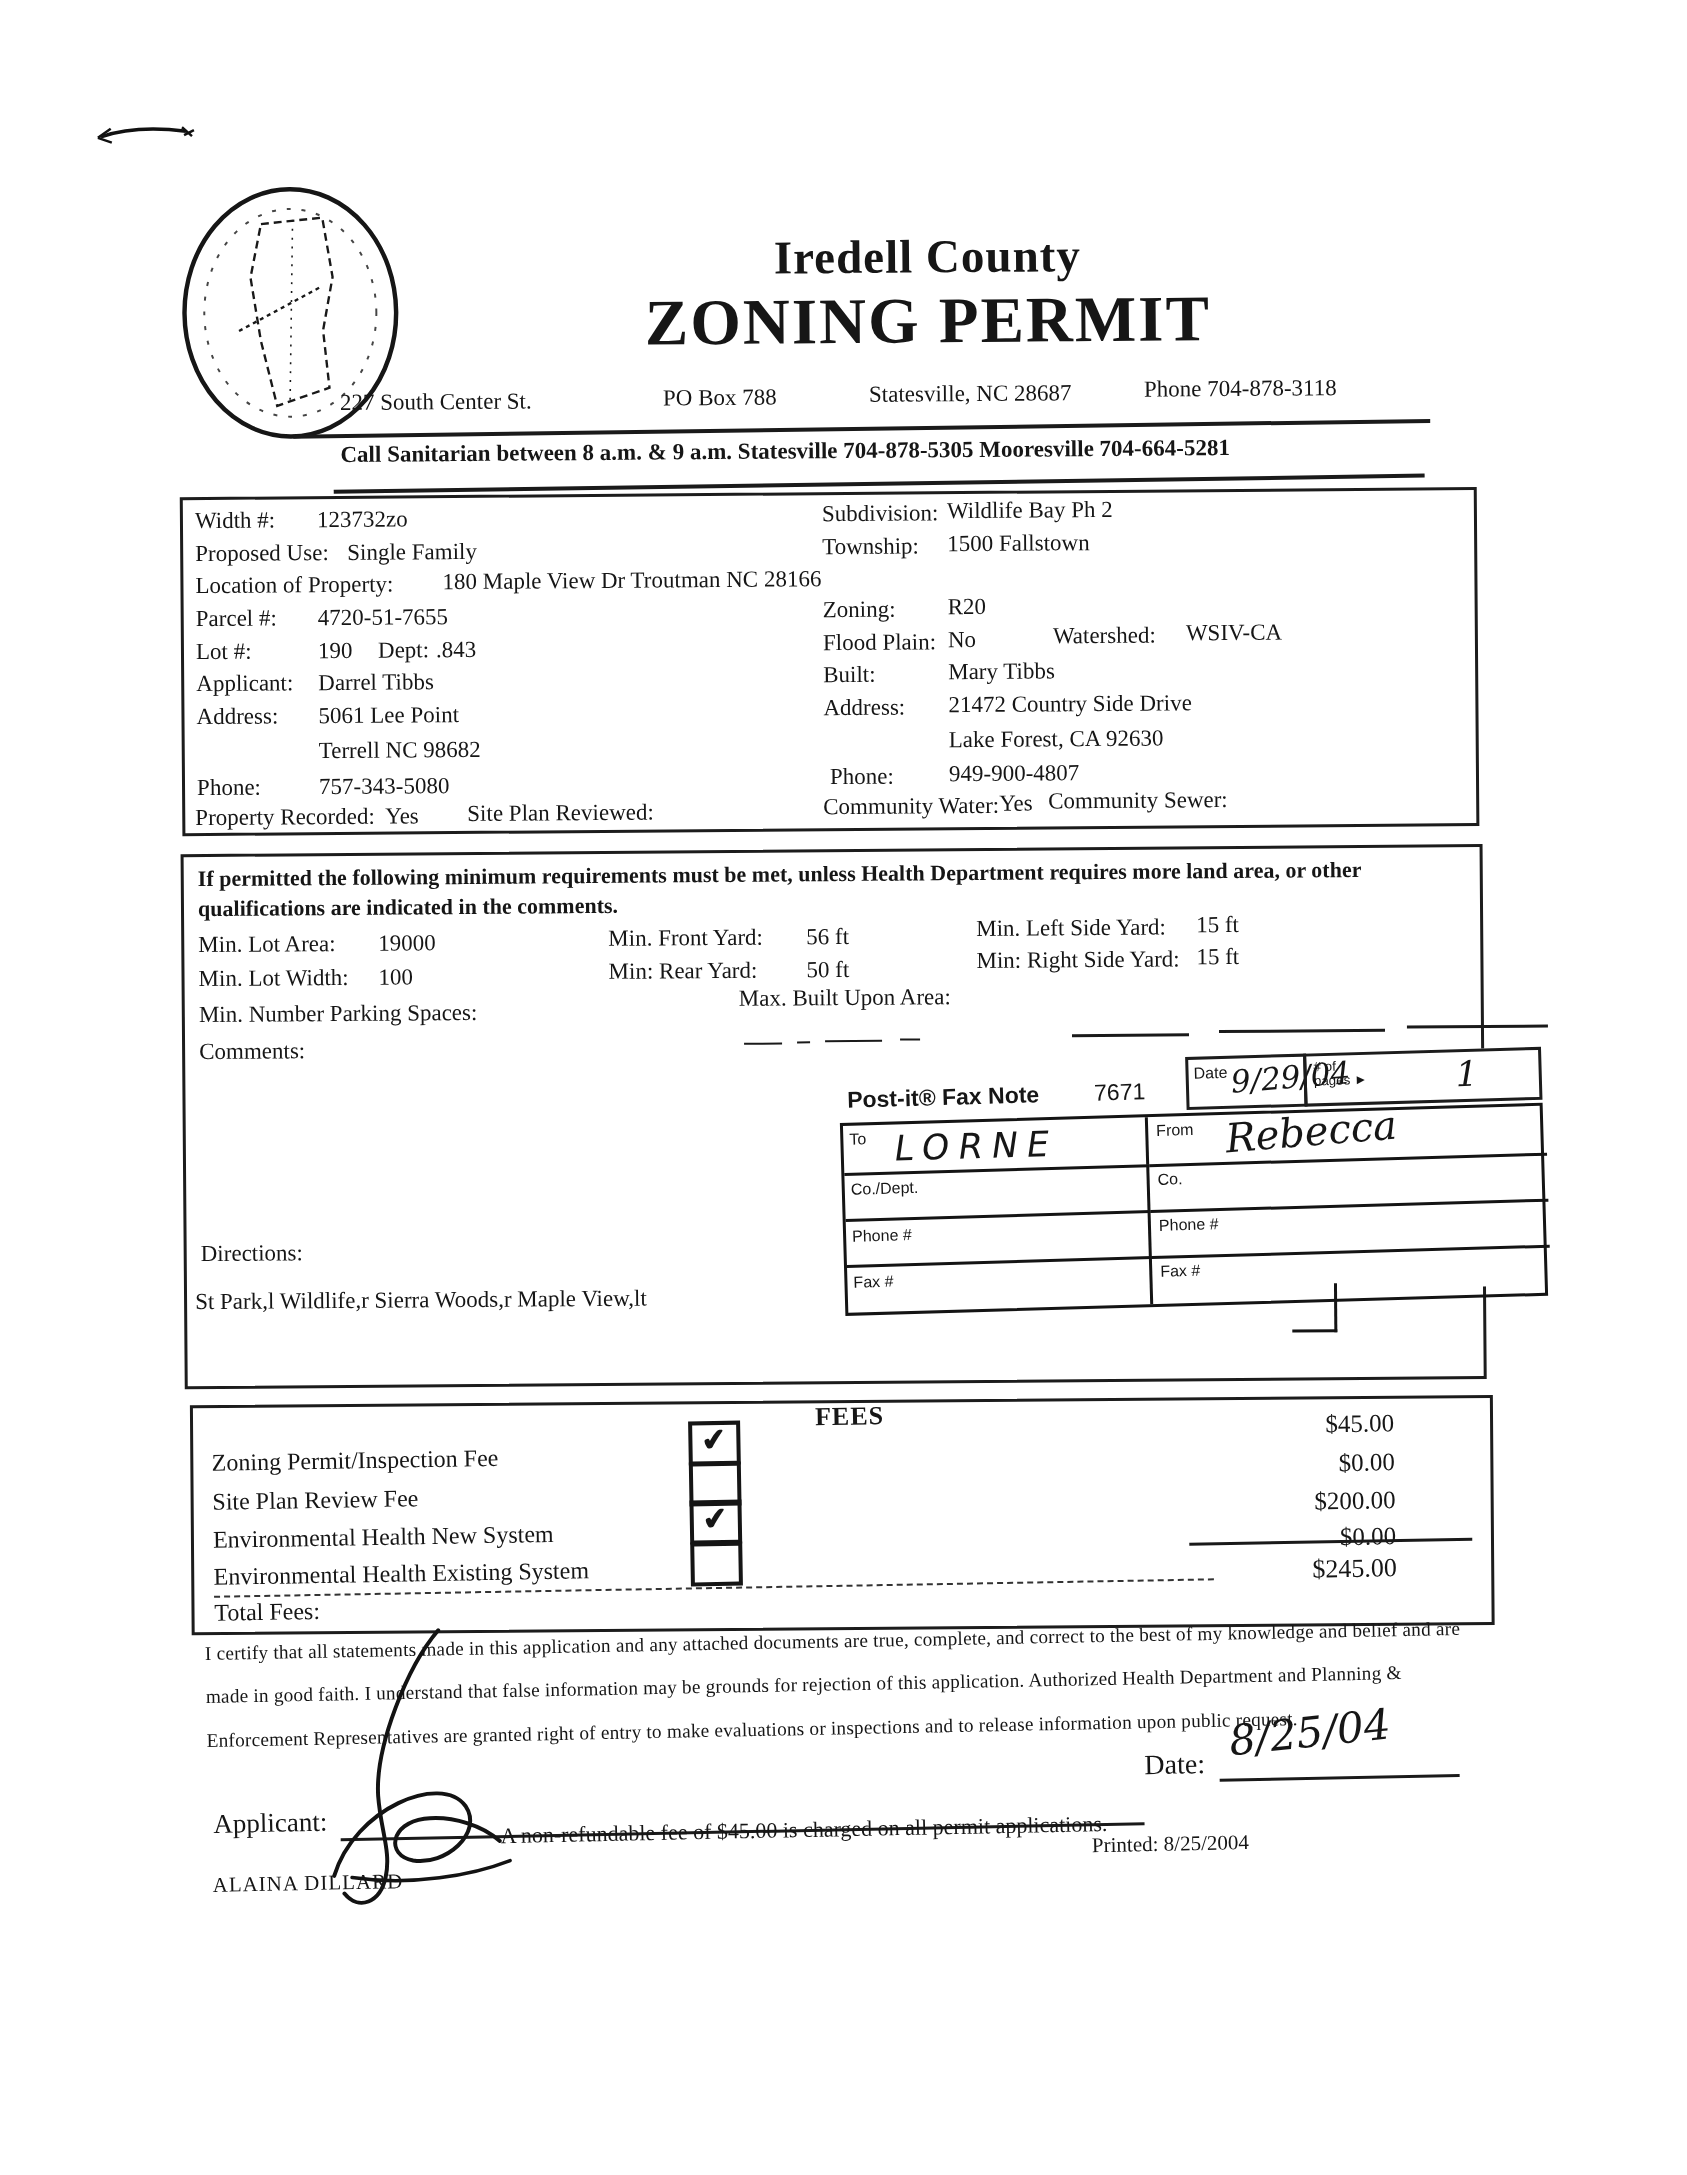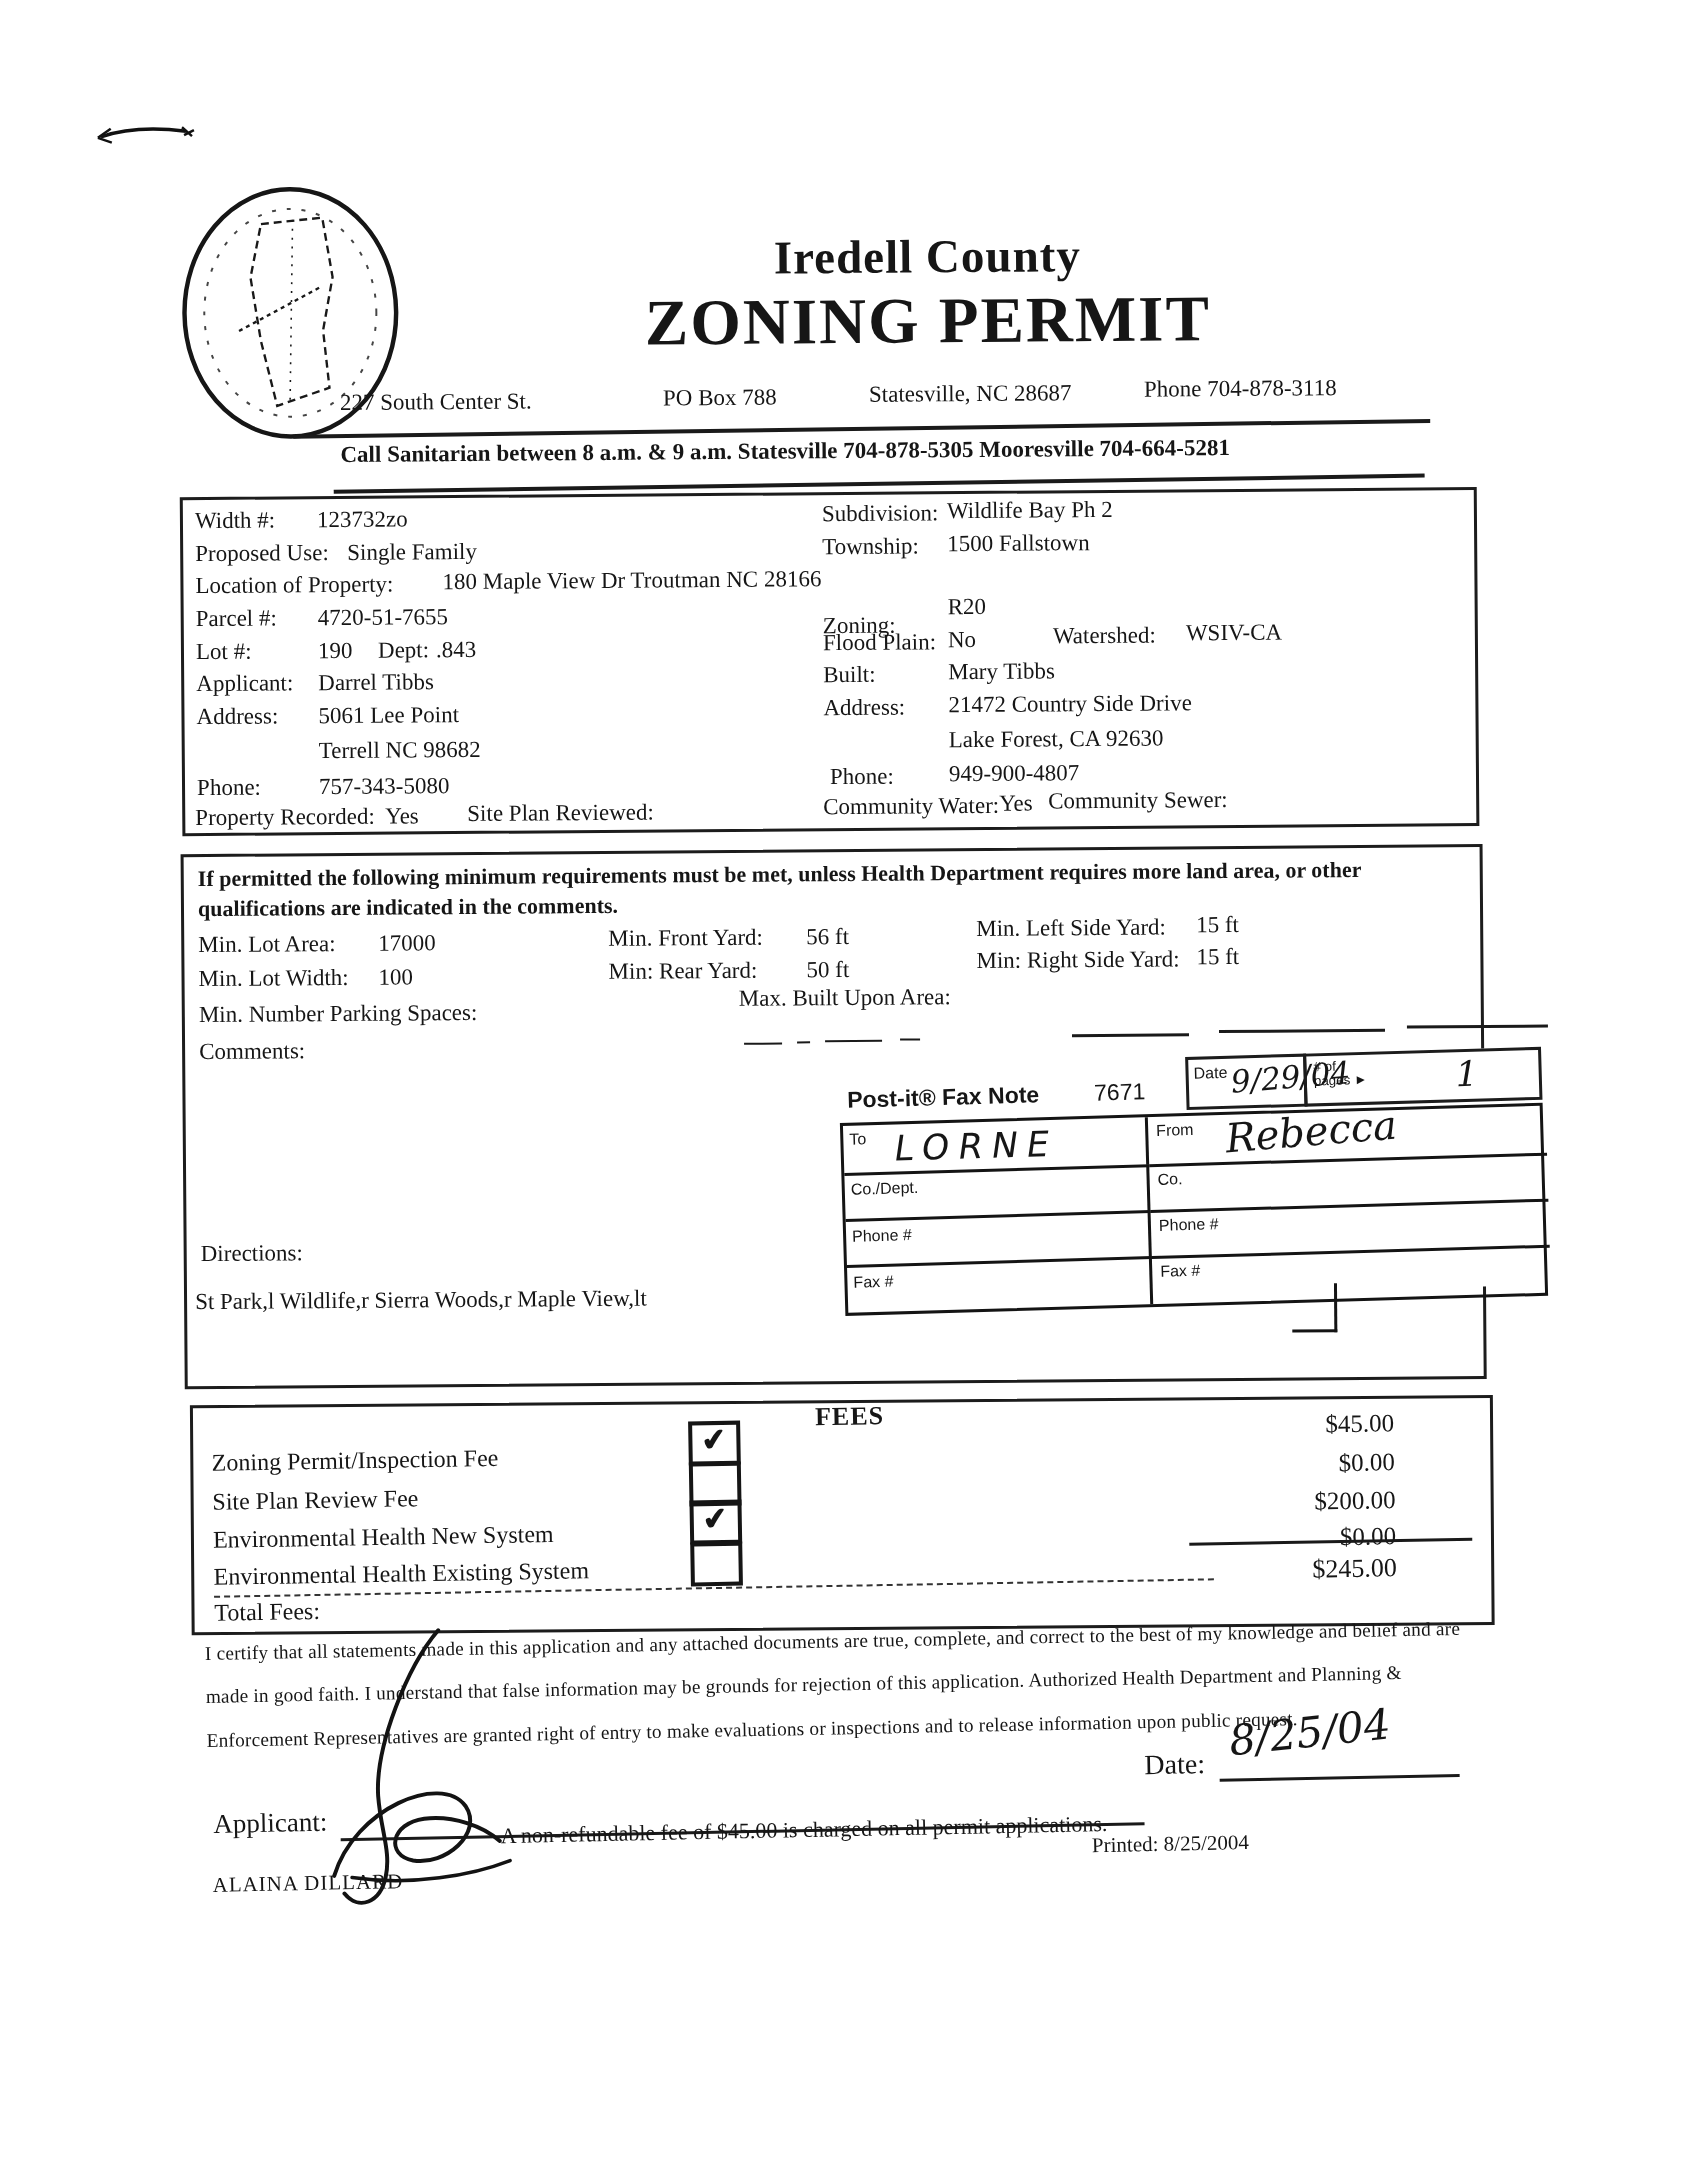--- a/index.html
+++ b/index.html
@@ -64,21 +64,21 @@
     <span class="cell" style="left:12px;top:41px">Proposed Use:</span>
     <span class="cell" style="left:164px;top:41px">Single Family</span>
     <span class="cell" style="left:639px;top:39px">Township:</span>
     <span class="cell" style="left:764px;top:37px">1500 Fallstown</span>
 
     <span class="cell" style="left:12px;top:73px">Location of Property:</span>
     <span class="cell" style="left:259px;top:71px">180 Maple View Dr Troutman NC 28166</span>
 
     <span class="cell" style="left:12px;top:106px">Parcel #:</span>
     <span class="cell" style="left:134px;top:106px">4720-51-7655</span>
-    <span class="cell" style="left:639px;top:118px">Zoning:</span>
+    <span class="cell" style="left:639px;top:102px">Zoning:</span>
     <span class="cell" style="left:764px;top:100px">R20</span>
 
     <span class="cell" style="left:12px;top:139px">Lot #:</span>
     <span class="cell" style="left:134px;top:139px">190</span>
     <span class="cell" style="left:194px;top:139px">Dept:</span>
     <span class="cell" style="left:252px;top:139px">.843</span>
     <span class="cell" style="left:639px;top:135px">Flood Plain:</span>
     <span class="cell" style="left:764px;top:133px">No</span>
     <span class="cell" style="left:869px;top:130px">Watershed:</span>
     <span class="cell" style="left:1002px;top:128px">WSIV-CA</span>
@@ -109,21 +109,21 @@
     <span class="cell" style="left:814px;top:297px">Yes</span>
     <span class="cell" style="left:863px;top:295px">Community Sewer:</span>
     <span class="cell" style="left:1049px;top:295px"></span>
   </div>
 
   <div class="box" style="left:179px;top:849px;width:1302px;height:535px;">
     <span class="cell b" style="left:14px;top:10px;font-size:22px">If permitted the following minimum requirements must be met, unless Health Department requires more land area, or other</span>
     <span class="cell b" style="left:14px;top:40px;font-size:22px">qualifications are indicated in the comments.</span>
 
     <span class="cell" style="left:14px;top:75px">Min. Lot Area:</span>
-    <span class="cell" style="left:194px;top:75px">17000</span>
+    <span class="cell" style="left:194px;top:75px">19000</span>
     <span class="cell" style="left:424px;top:72px">Min. Front Yard:</span>
     <span class="cell" style="left:622px;top:72px">56 ft</span>
     <span class="cell" style="left:792px;top:65px">Min. Left Side Yard:</span>
     <span class="cell" style="left:1012px;top:63px">15 ft</span>
 
     <span class="cell" style="left:14px;top:109px">Min. Lot Width:</span>
     <span class="cell" style="left:194px;top:109px">100</span>
     <span class="cell" style="left:424px;top:105px">Min: Rear Yard:</span>
     <span class="cell" style="left:622px;top:105px">50 ft</span>
     <span class="cell" style="left:792px;top:97px">Min: Right Side Yard:</span>

